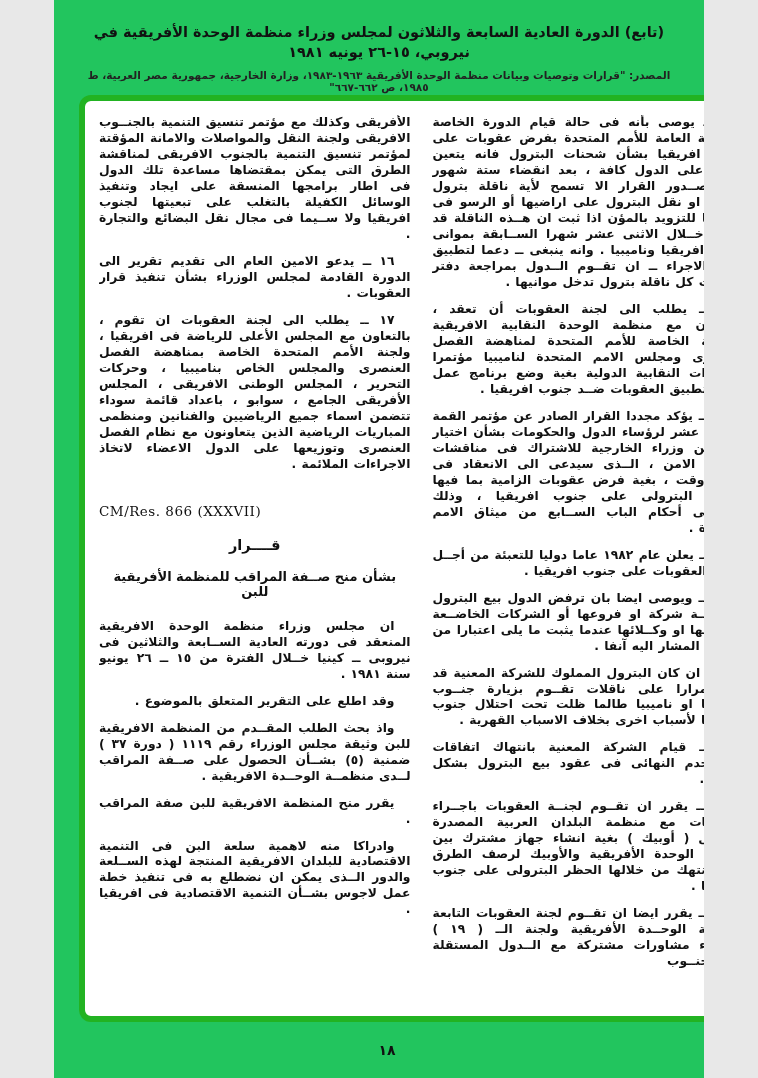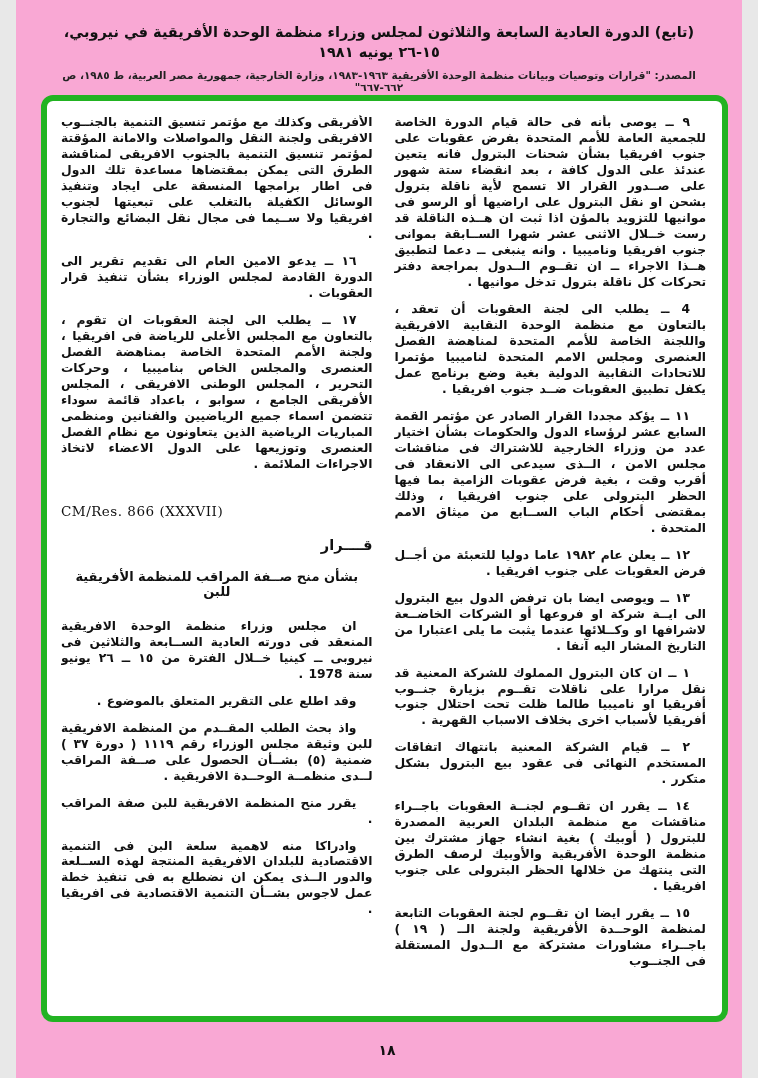--- a/index.html
+++ b/index.html
@@ -1,24 +1,23 @@
 <!DOCTYPE html>
 <html lang="ar"><head>
 <meta charset="utf-8">
 <style>
   html,body{margin:0;padding:0;background:#e8e8e8;}
   .page{
     position:relative;
-    width:714px;height:1078px;
-    background:#f9a8d4;
+    width:650px;height:1078px;
+    background:#22c55e;
     font-family:"DejaVu Sans", sans-serif;
     color:#111;
     overflow:hidden;
     margin:0 auto;
-    padding-left:12px;
   }
   
   .header{
     position:absolute;top:22px;left:0;right:0;
     text-align:center;direction:rtl;
   }
   .header-line1{
     font-size:14.5px;font-weight:bold;line-height:1.4;
     padding:0 30px;
   }
@@ -60,21 +59,21 @@
   .cmres{
     direction:ltr;
     text-align:left;
     font-family:"DejaVu Serif", serif;
     font-size:13.5px;
     font-weight:normal;
     letter-spacing:.5px;
     margin:30px 0 18px 0;
   }
   .res-title{
-    direction:rtl;text-align:right;
+    direction:rtl;text-align:center;
     font-size:14.5px;font-weight:bold;
     margin:0 0 16px 0;
   }
   .res-subtitle{
     direction:rtl;text-align:center;
     font-size:13px;font-weight:bold;
     margin:0 0 20px 0;
   }
   
   .footer{
@@ -112,21 +111,21 @@
 
       <div class="col">
         <p class="para no-indent">الأفريقى وكذلك مع مؤتمر تنسيق التنمية بالجنــوب الافريقى ولجنة النقل والمواصلات والامانة المؤقتة لمؤتمر تنسيق التنمية بالجنوب الافريقى لمناقشة الطرق التى يمكن بمقتضاها مساعدة تلك الدول فى اطار برامجها المنسقة على ايجاد وتنفيذ الوسائل الكفيلة بالتغلب على تبعيتها لجنوب افريقيا ولا ســيما فى مجال نقل البضائع والتجارة .</p>
         <p class="para">١٦ ــ يدعو الامين العام الى تقديم تقرير الى الدورة القادمة لمجلس الوزراء بشأن تنفيذ قرار العقوبات .</p>
         <p class="para">١٧ ــ يطلب الى لجنة العقوبات ان تقوم ، بالتعاون مع المجلس الأعلى للرياضة فى افريقيا ، ولجنة الأمم المتحدة الخاصة بمناهضة الفصل العنصرى والمجلس الخاص بناميبيا ، وحركات التحرير ، المجلس الوطنى الافريقى ، المجلس الأفريقى الجامع ، سوابو ، باعداد قائمة سوداء تتضمن اسماء جميع الرياضيين والفنانين ومنظمى المباريات الرياضية الذين يتعاونون مع نظام الفصل العنصرى وتوزيعها على الدول الاعضاء لاتخاذ الاجراءات الملائمة .</p>
 
         <div class="cmres">CM/Res. 866 (XXXVII)</div>
         <div class="res-title">قــــرار</div>
         <div class="res-subtitle">بشأن منح صــفة المراقب للمنظمة الأفريقية للبن</div>
 
-        <p class="para">ان مجلس وزراء منظمة الوحدة الافريقية المنعقد فى دورته العادية الســابعة والثلاثين فى نيروبى ــ كينيا خــلال الفترة من ١٥ ــ ٢٦ يونيو سنة 1978 .</p>
+        <p class="para">ان مجلس وزراء منظمة الوحدة الافريقية المنعقد فى دورته العادية الســابعة والثلاثين فى نيروبى ــ كينيا خــلال الفترة من ١٥ ــ ٢٦ يونيو سنة ١٩٨١ .</p>
         <p class="para">وقد اطلع على التقرير المتعلق بالموضوع .</p>
         <p class="para">واذ بحث الطلب المقــدم من المنظمة الافريقية للبن وثيقة مجلس الوزراء رقم ١١١٩ ( دورة ٣٧ ) ضمنية (٥) بشــأن الحصول على صــفة المراقب لــدى منظمــة الوحــدة الافريقية .</p>
         <p class="para">يقرر منح المنظمة الافريقية للبن صفة المراقب .</p>
         <p class="para">وادراكا منه لاهمية سلعة البن فى التنمية الاقتصادية للبلدان الافريقية المنتجة لهذه الســلعة والدور الــذى يمكن ان نضطلع به فى تنفيذ خطة عمل لاجوس بشــأن التنمية الاقتصادية فى افريقيا .</p>
       </div>
 
     </div>
   </div>
 
   <div class="footer">

